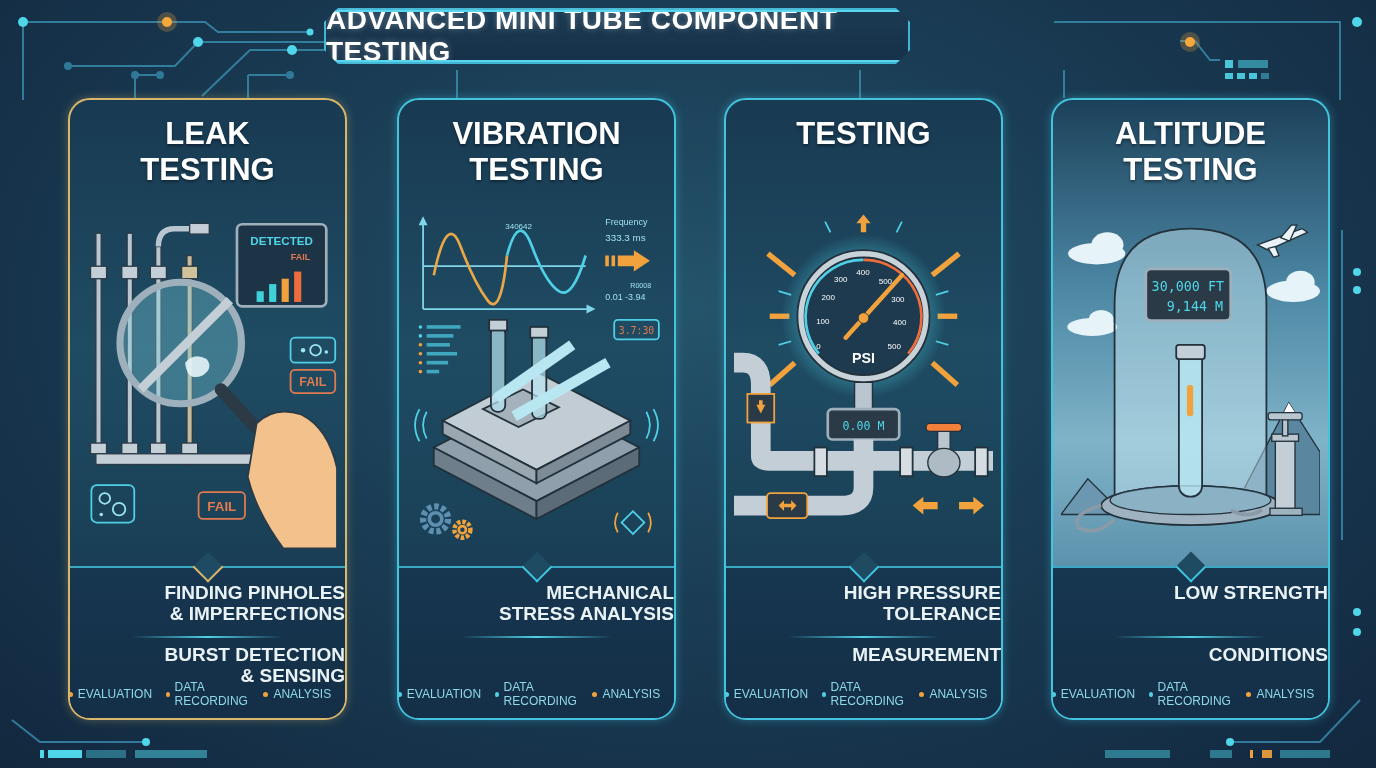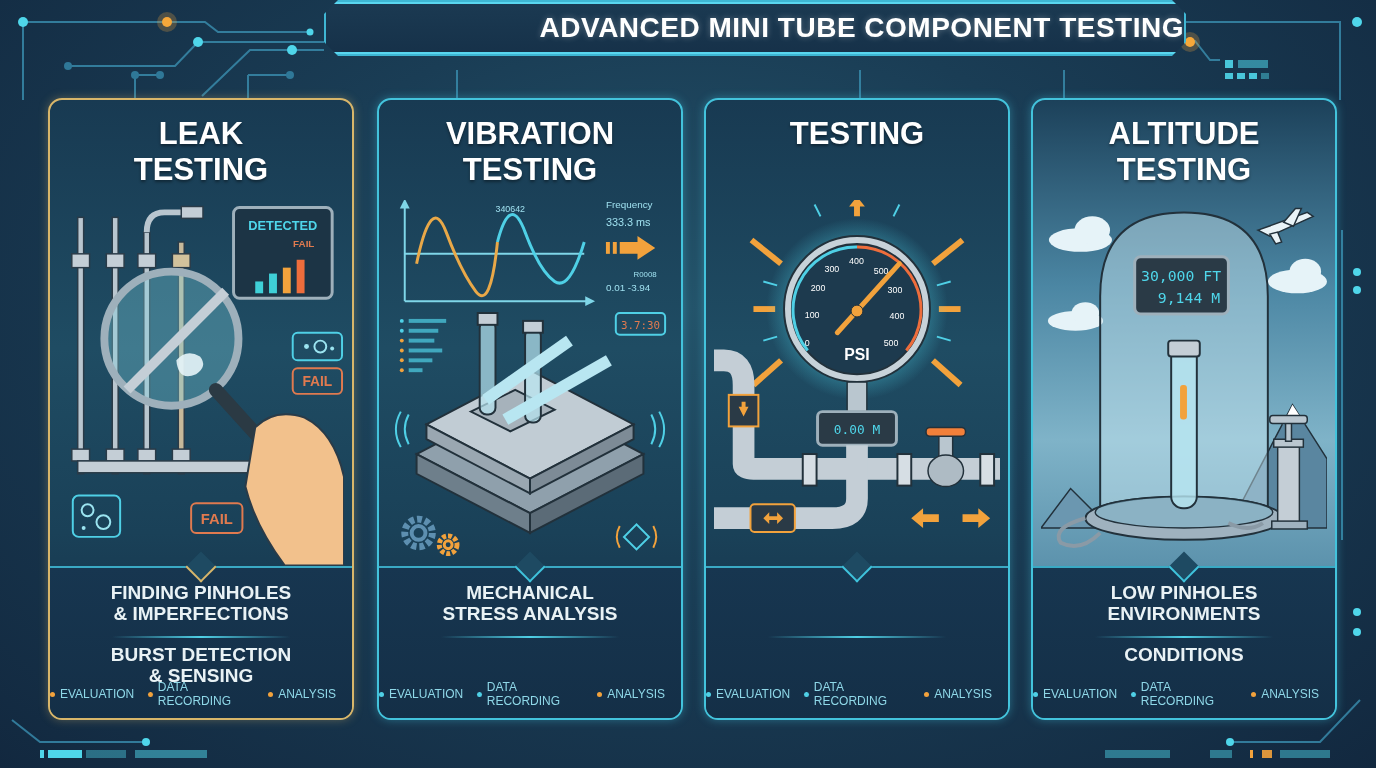--- a/index.html
+++ b/index.html
@@ -5,42 +5,43 @@
   * { box-sizing: border-box; margin: 0; padding: 0; }
   html, body { width: 1376px; height: 768px; overflow: hidden; }
   body {
     background: radial-gradient(ellipse at 50% 40%, #24546b 0%, #1a3d55 45%, #12283f 100%);
     font-family: "DejaVu Sans", "Liberation Sans", sans-serif;
     color: #fff;
     position: relative;
   }
   .circuit { position: absolute; inset: 0; pointer-events: none; }
   .title-box {
-    position: absolute; left: 324px; top: 0; width: 862px; height: 56px;
+    position: absolute; left: 324px; top: 8px; width: 586px; height: 56px;
     border: 2px solid #3fb6d3;
     clip-path: polygon(14px 0, calc(100% - 14px) 0, 100% 14px, 100% calc(100% - 14px), calc(100% - 14px) 100%, 14px 100%, 0 calc(100% - 14px), 0 14px);
     background: linear-gradient(180deg, #1b3a52 0%, #163149 100%);
     box-shadow: 0 0 18px rgba(63,182,211,0.55);
-    display: flex; align-items: center; justify-content: flex-end;
+    display: flex; align-items: center; justify-content: flex-start;
   }
   .title-box::before {
     content: ""; position: absolute; inset: 0;
     border-top: 2px solid #59d6ef; border-bottom: 2px solid #59d6ef;
   }
   .title {
     font-family: "Liberation Sans", sans-serif; font-weight: 700;
     font-size: 28px; letter-spacing: 0.5px; color: #fff;
     text-shadow: 0 0 6px rgba(255,255,255,0.3);
   }
   .panel {
-    position: absolute; top: 98px; width: 306px; height: 622px;
-    border: 2px solid #43c3dc; border-radius: 14px;
+    position: absolute; top: 98px; width: 279px; height: 622px;
+    border: 2px solid #43c3dc; border-radius: 22px;
     background: linear-gradient(180deg, #183a52 0%, #1f4c63 40%, #1a4158 70%, #132b43 100%);
     box-shadow: 0 0 10px rgba(67,195,220,0.4);
     overflow: hidden;
+    margin-left: 20px;
   }
   .panel.gold { border-color: #d8b66a; box-shadow: 0 0 10px rgba(216,182,106,0.35); }
   .panel-title {
     position: absolute; top: 16px; left: 0; right: 0; text-align: center;
     font-family: "Liberation Sans", sans-serif; font-weight: 700;
     font-size: 31px; line-height: 36px; color: #fff;
     text-shadow: 0 2px 3px rgba(0,0,0,0.4);
   }
   .illus { position: absolute; left: 8px; right: 8px; top: 100px; height: 370px; }
   .illus svg { width: 100%; height: 100%; }
@@ -49,21 +50,21 @@
     background: linear-gradient(180deg, #173650 0%, #142f47 100%);
     border-top: 2px solid #3aa9c4;
   }
   .notch {
     position: absolute; top: -12px; left: 50%; width: 22px; height: 22px;
     transform: translateX(-50%) rotate(45deg);
     border-right: 2px solid #3fc3dc; border-bottom: 2px solid #3fc3dc;
     background: #1e4a62;
   }
   .sub {
-    text-align: center; font-family: "Liberation Sans", sans-serif;
+    text-align: right; font-family: "Liberation Sans", sans-serif;
     font-weight: 700; font-size: 19px; line-height: 21px; color: #e9f2f5;
   }
   .sub1 { position: absolute; top: 14px; left: 0; right: 0; }
   .divider {
     position: absolute; top: 68px; left: 62px; right: 62px; height: 2px;
     background: linear-gradient(90deg, transparent, #4fd0e6, transparent);
   }
   .sub2 { position: absolute; top: 76px; left: 0; right: 0; }
   .tags {
     position: absolute; bottom: 10px; left: 0; right: 16px;
@@ -418,22 +419,27 @@
       <g>
         <polygon points="50,320 56,314 56,318 64,318 64,314 70,320 64,326 64,322 56,322 56,326" fill="#f2a23c"></polygon>
         <polygon points="200,320 212,310 212,316 228,316 228,324 212,324 212,330" fill="#f2a23c"></polygon>
         <polygon points="280,320 268,310 268,316 252,316 252,324 268,324 268,330" fill="#f2a23c"></polygon>
         <polygon points="30,205 25,215 28,215 28,220 32,220 32,215 35,215" fill="#f2a23c" transform="rotate(180 30 211)"></polygon>
       </g>
     </svg>
   </div>
   <div class="bottom">
     <div class="notch"></div>
+    <div class="sub sub1">
+      <div>HIGH PRESSURE</div>
+      <div>TOLERANCE</div>
+    </div>
     <div class="divider"></div>
     <div class="sub sub2">
+      <div>MEASUREMENT</div>
     </div>
     <div class="tags">
       <span class="tag">
           <span class="dot" style="background:#4fd0e6"></span>
           <span>EVALUATION</span>
         </span>
       <span class="tag">
           <span class="dot" style="background:#4fd0e6"></span>
           <span>DATA RECORDING</span>
         </span>
@@ -490,22 +496,21 @@
         <rect x="232" y="216" width="38" height="8" rx="3" fill="#b9c6cf"></rect>
         <rect x="234" y="323" width="36" height="8" fill="#9fb2bf"></rect>
         <path d="M225 325 Q210 335 190 325" fill="none" stroke="#8a9aa6" stroke-width="4"></path>
         <path d="M45 320 Q10 330 20 345 Q40 355 60 335" fill="none" stroke="#8a9aa6" stroke-width="4"></path>
       </g>
     </svg>
   </div>
   <div class="bottom">
     <div class="notch"></div>
     <div class="sub sub1">
-      <div>LOW PINHOLES</div>
-      <div>ENVIRONMENTS</div>
+      <div>LOW STRENGTH</div>
     </div>
     <div class="divider"></div>
     <div class="sub sub2">
       <div>CONDITIONS</div>
     </div>
     <div class="tags">
       <span class="tag">
           <span class="dot" style="background:#4fd0e6"></span>
           <span>EVALUATION</span>
         </span>

